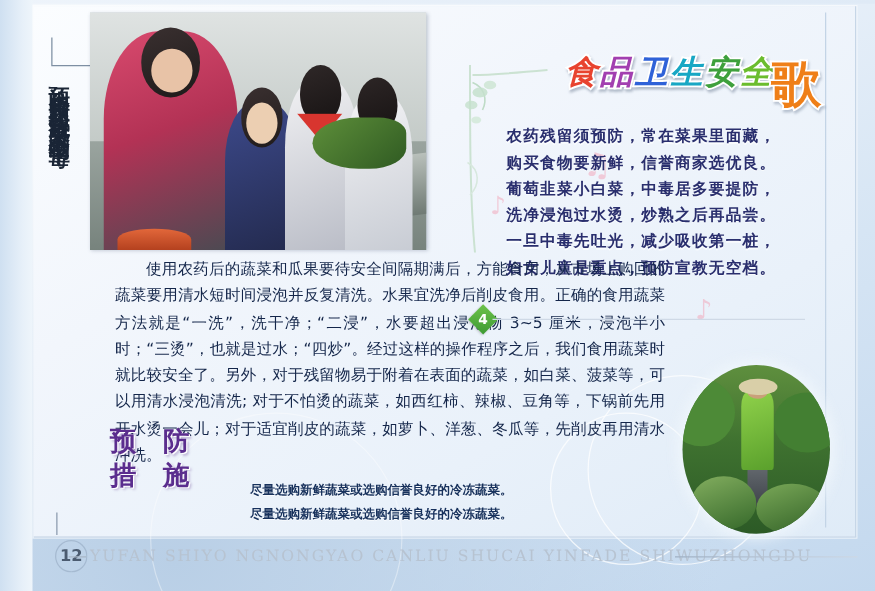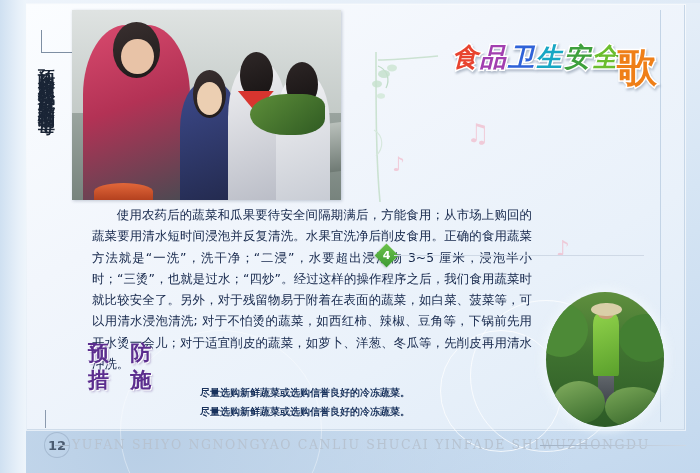--- a/index.html
+++ b/index.html
@@ -266,20 +266,28 @@
 
   <div class="headline">
     <span class="hl1">食</span><span class="hl2">品</span><span class="hl3">卫</span><span class="hl4">生</span><span class="hl5">安</span><span class="hl6">全</span>
   </div>
   <div class="headline-ge">歌</div>
 
   <div class="note" style="left:466px;top:118px;">♫</div>
   <div class="note" style="left:392px;top:152px;font-size:20px;">♪</div>
   <div class="note" style="left:556px;top:236px;font-size:22px;">♪</div>
 
+  <div class="poem">
+    <div>农药残留须预防，常在菜果里面藏，</div>
+    <div>购买食物要新鲜，信誉商家选优良。</div>
+    <div>葡萄韭菜小白菜，中毒居多要提防，</div>
+    <div>洗净浸泡过水烫，炒熟之后再品尝。</div>
+    <div>一旦中毒先吐光，减少吸收第一桩，</div>
+    <div>妇女儿童是重点，预防宣教无空档。</div>
+  </div>
 
   <div class="body-text">
     <p class="first">使用农药后的蔬菜和瓜果要待安全间隔期满后，方能食用；从市场上购回的蔬菜要用清水短时间浸泡并反复清洗。水果宜洗净后削皮食用。正确的食用蔬菜方法就是“一洗”，洗干净；“二浸”，水要超出浸泡物 3~5 厘米，浸泡半小时；“三烫”，也就是过水；“四炒”。经过这样的操作程序之后，我们食用蔬菜时就比较安全了。另外，对于残留物易于附着在表面的蔬菜，如白菜、菠菜等，可以用清水浸泡清洗; 对于不怕烫的蔬菜，如西红柿、辣椒、豆角等，下锅前先用开水烫一会儿；对于适宜削皮的蔬菜，如萝卜、洋葱、冬瓜等，先削皮再用清水冲洗。</p>
   </div>
 
   <div class="num4">
     <b>4</b>
   </div>
   <div class="hrline"></div>
 

